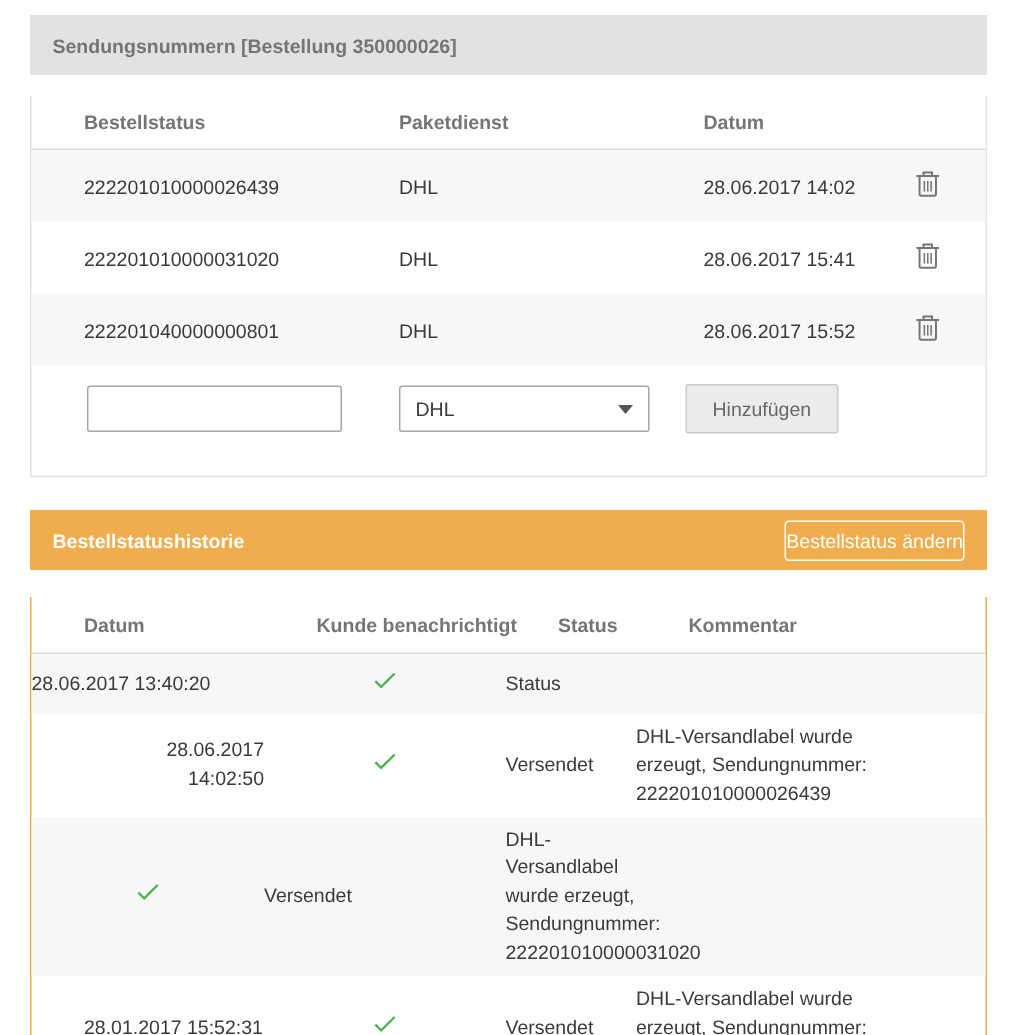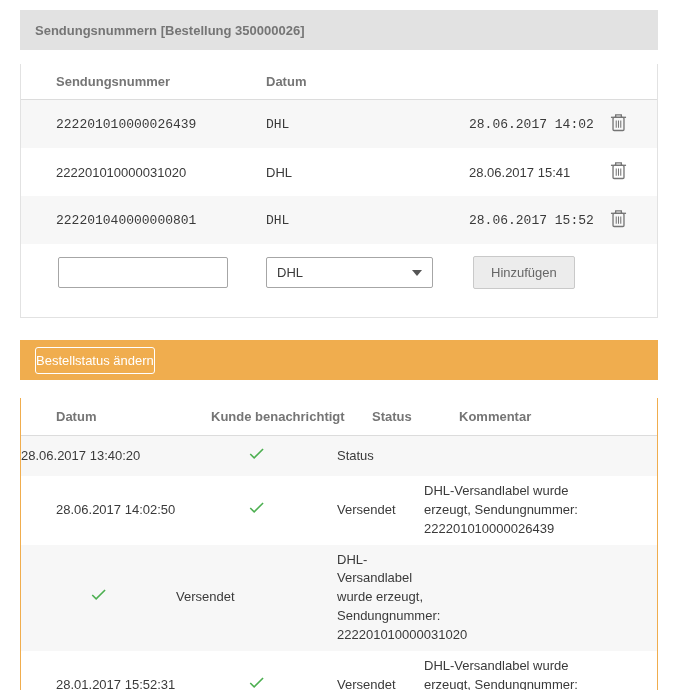--- a/index.html
+++ b/index.html
@@ -19,31 +19,31 @@
 
   
   .pbody-1 { background:#fff; border:1px solid #e2e2e2; border-top:none; padding-bottom:28px; }
   .pbody-2 { background:#fff; border:1px solid #f0ad4e; border-bottom-width:2px; border-top:none; padding-bottom:32px; }
 
   
   .s-grid { display:grid; grid-template-columns:210px 203px 1fr 28px; padding:0 25px 0 35px; align-items:center; }
   .s-thead { margin-top:14px; height:36px; border-bottom:1px solid #dcdcdc; }
   .s-thead .hcell { color:#757575; font-weight:bold; }
   .s-row { height:48px; }
-  .s-row.alt { background:#f7f7f7;font-family:Liberation Mono, monospace; }
+  .s-row.alt { background:#f7f7f7; }
   .trash-btn { background:none; border:none; cursor:pointer; padding:2px; display:flex; align-items:center; justify-content:center; }
 
   
   .add-row { display:flex; align-items:center; margin:12px 0 0 37px; }
   .ship-input { width:170px; height:31px; border:1px solid #a6a6a6; border-radius:2px; padding:0 8px;
                 font-family:inherit; font-size:13px; color:#3a3a3a; background:#fff; }
   .carrier-select { width:167px; height:31px; border:1px solid #a6a6a6; border-radius:2px; margin-left:38px;
                     display:flex; align-items:center; justify-content:space-between; padding:0 10px; cursor:pointer; background:#fff; }
   .caret-down { width:0; height:0; border-left:5px solid transparent; border-right:5px solid transparent; border-top:6px solid #555; }
-  .add-btn { margin-left:40px; height:33px; padding:0 17px; background:#ececec; border:1px solid #c9c9c9; border-radius:2px;
+  .add-btn { margin-left:24px; height:33px; padding:0 17px; background:#ececec; border:1px solid #c9c9c9; border-radius:2px;
              color:#666; font-family:inherit; font-size:13px; cursor:pointer; }
 
   
   .h-grid { display:grid; grid-template-columns:155px 161px 87px 1fr; padding:0 25px 0 35px; align-items:center; }
   .h-thead { margin-top:18px; height:38px; border-bottom:1px solid #dcdcdc; }
   .h-thead .hcell { color:#757575; font-weight:bold; }
   .h-row { min-height:40px; padding:6px 25px 6px 35px; line-height:1.45; }
   .h-row.alt { background:#f7f7f7; }
   .check-cell { text-align:center; }
   .comment-cell { max-width:180px; }
@@ -52,21 +52,22 @@
 </head>
 <body>
 
 <div class="panel panel-1">
   <div class="phead phead-gray">
     <span class="ptitle">Sendungsnummern [Bestellung 350000026]</span>
   </div>
   <div class="pbody-1">
 
     <div class="s-grid s-thead">
-      <div class="hcell">Sendungsnummer</div>
+      <div class="hcell">Bestellstatus</div>
+      <div class="hcell">Paketdienst</div>
       <div class="hcell">Datum</div>
       <div></div>
     </div>
 
     <div class="s-grid s-row alt">
       <div class="cell">222201010000026439</div>
       <div class="cell">DHL</div>
       <div class="cell">28.06.2017 14:02</div>
       <button class="trash-btn">
         <span>
@@ -125,20 +126,21 @@
         <span class="caret-down"></span>
       </div>
       <button class="add-btn">Hinzufügen</button>
     </div>
 
   </div>
 </div>
 
 <div class="panel panel-2">
   <div class="phead phead-orange">
+    <span class="ptitle">Bestellstatushistorie</span>
     <button class="ghost-btn">Bestellstatus ändern</button>
   </div>
   <div class="pbody-2">
 
     <div class="h-grid h-thead">
       <div class="hcell">Datum</div>
       <div class="hcell">Kunde benachrichtigt</div>
       <div class="hcell">Status</div>
       <div class="hcell">Kommentar</div>
     </div>
@@ -150,21 +152,21 @@
           <svg viewBox="0 0 24 24" width="19" height="19">
               <path fill="#4caf50" d="M9 16.2L4.8 12l-1.4 1.4L9 19 21 7l-1.4-1.4L9 16.2z"></path>
             </svg>
         </span>
       </div>
       <div class="cell">Status</div>
       <div class="comment-cell"></div>
     </div>
 
     <div class="h-grid h-row" style="padding-left:0;padding-right:0;">
-      <div class="cell" style="margin-left:35px;">28.06.2017 14:02:50</div>
+      <div class="cell" style="margin-left:50px;text-align:right;">28.06.2017 14:02:50</div>
       <div class="check-cell">
         <span>
           <svg viewBox="0 0 24 24" width="19" height="19">
               <path fill="#4caf50" d="M9 16.2L4.8 12l-1.4 1.4L9 19 21 7l-1.4-1.4L9 16.2z"></path>
             </svg>
         </span>
       </div>
       <div class="cell">Versendet</div>
       <div class="comment-cell">DHL-Versandlabel wurde erzeugt, Sendungnummer: 222201010000026439</div>
     </div>

